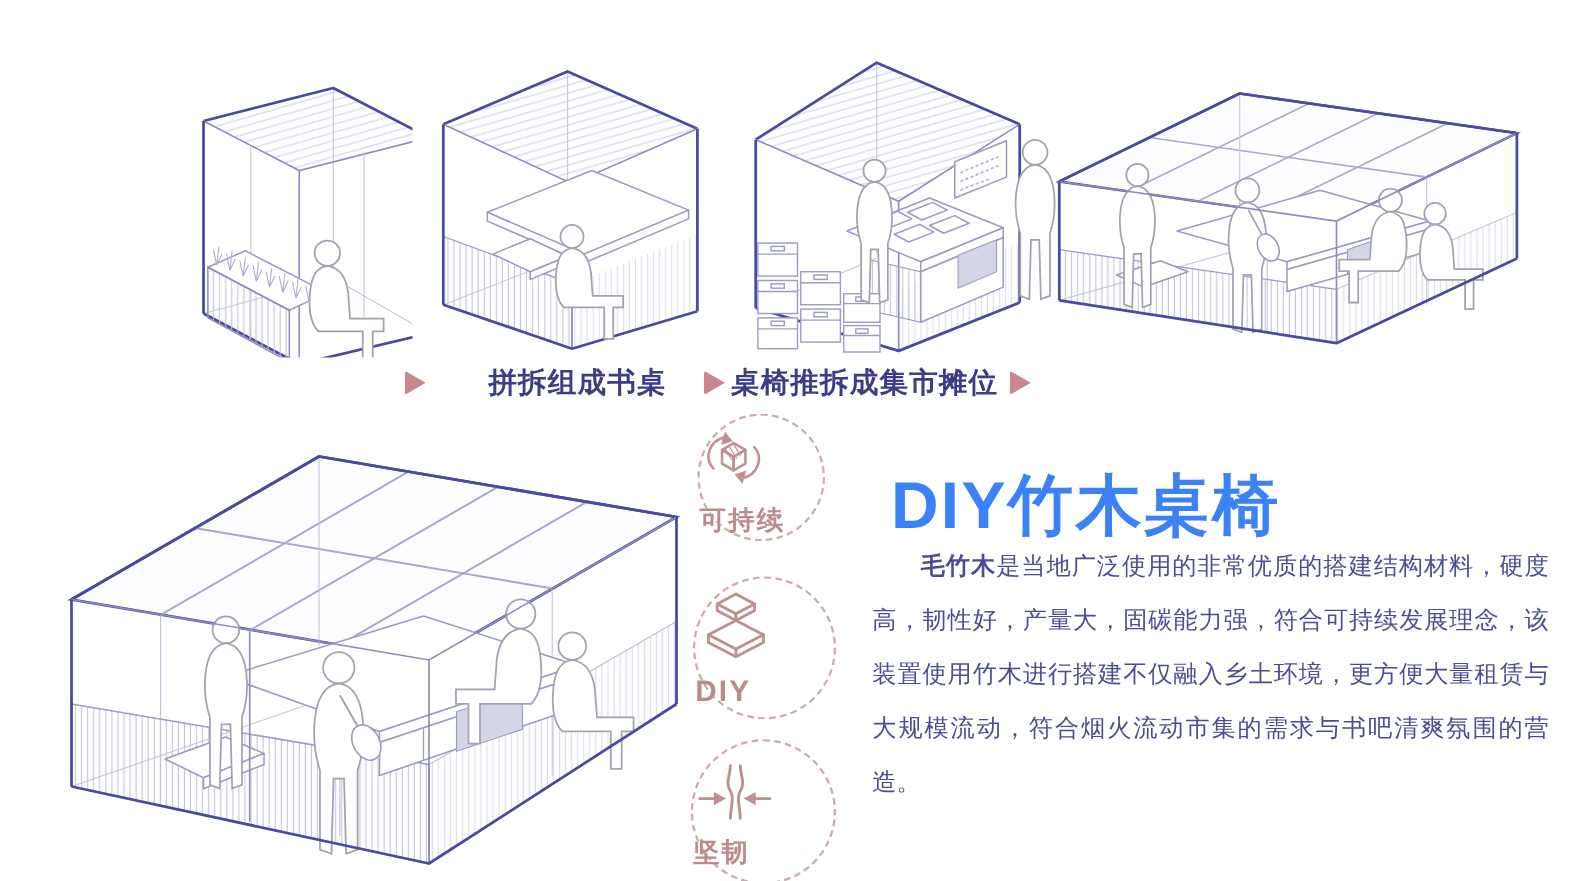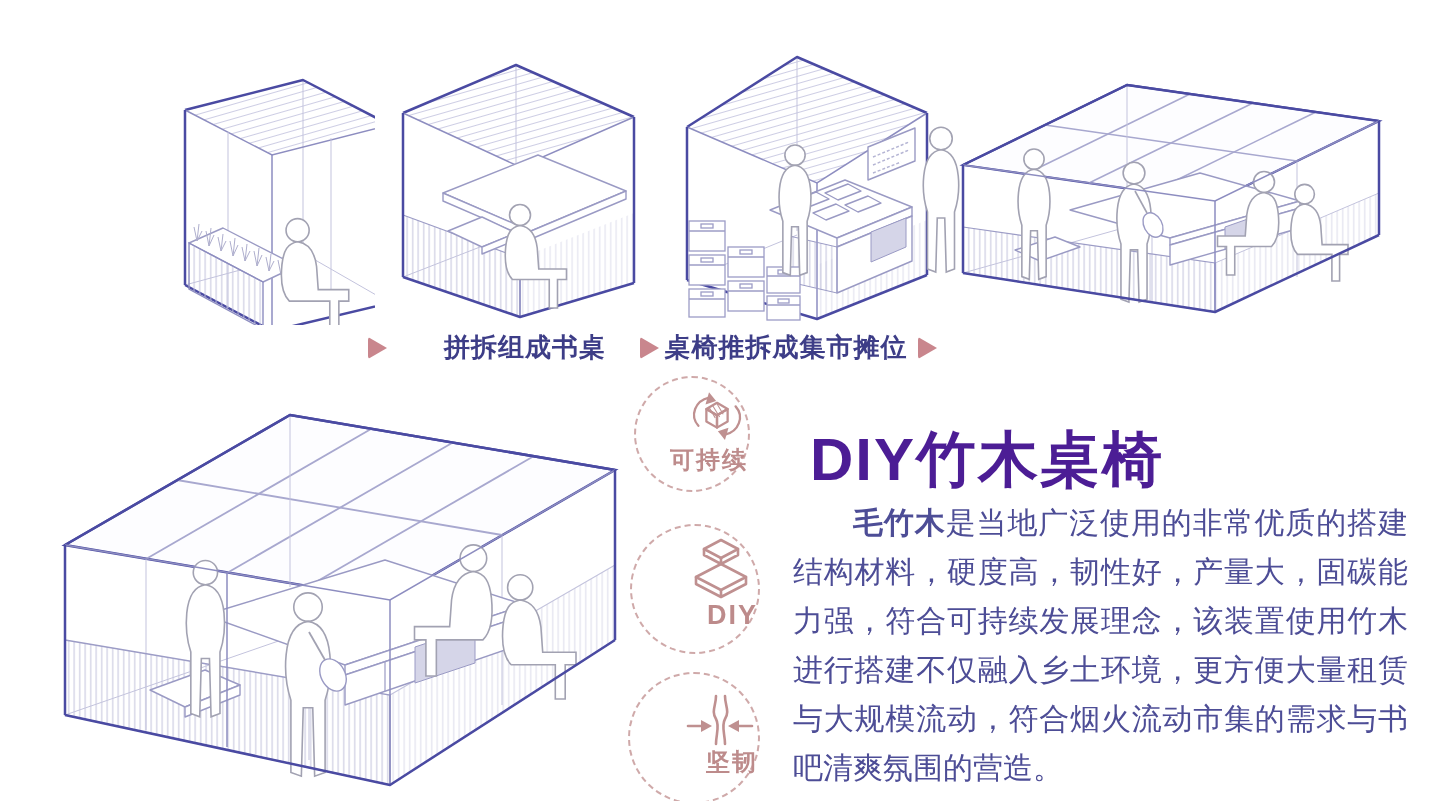--- a/index.html
+++ b/index.html
@@ -13,30 +13,30 @@
   
   .caption{position:absolute;top:330px;height:34px;line-height:34px;
            font-size:26px;font-weight:bold;color:#3d3d87;text-align:center;
            letter-spacing:1px;white-space:nowrap;}
   .step-arrow{position:absolute;top:337px;width:0;height:0;
               border-left:19px solid #c9868d;border-top:11px solid transparent;
               border-bottom:11px solid transparent;border-radius:3px;}
 
   
   .feature{position:absolute;border:2px dashed #cfa9a9;border-radius:50%;
-           display:flex;flex-direction:column;align-items:flex-end;justify-content:flex-start;
-           box-sizing:border-box;background:#fff;}
+           display:flex;flex-direction:column;align-items:flex-start;justify-content:flex-start;
+           box-sizing:border-box;background:#fff;gap:13px;}
   .feature .glyph{margin-top:10px;}
   .feature .flabel{font-size:24px;font-weight:bold;color:#bd8b8b;letter-spacing:2px;margin-top:-2px;}
 
   
   .article-title{position:absolute;left:810px;top:388px;font-size:60px;line-height:64px;
-                 font-weight:bold;color:#4c1d95;letter-spacing:2px;white-space:nowrap;}
+                 font-weight:bold;color:#3b82f6;letter-spacing:2px;white-space:nowrap;}
   .article-body{position:absolute;left:793px;top:468px;width:615px;
-                font-size:30px;line-height:49px;color:#4d4d96;text-indent:2em;
+                font-size:22px;line-height:49px;color:#4d4d96;text-indent:2em;
                 text-align:justify;letter-spacing:0;}
   .article-body b{font-weight:bold;}
 
   
   .edge{stroke:#4a4aa2;stroke-width:2.5;fill:none;stroke-linejoin:round;}
   .edge2{stroke:#8d8dc0;stroke-width:1.5;fill:none;}
   .fine{stroke:#c3c3dd;stroke-width:1;fill:none;}
   .panel{fill:#fdfdff;}
   .furn{fill:#ffffff;stroke:#9a9ac4;stroke-width:1.4;stroke-linejoin:round;}
   .niche{fill:#d5d5e8;stroke:#9a9ac4;stroke-width:1;}

